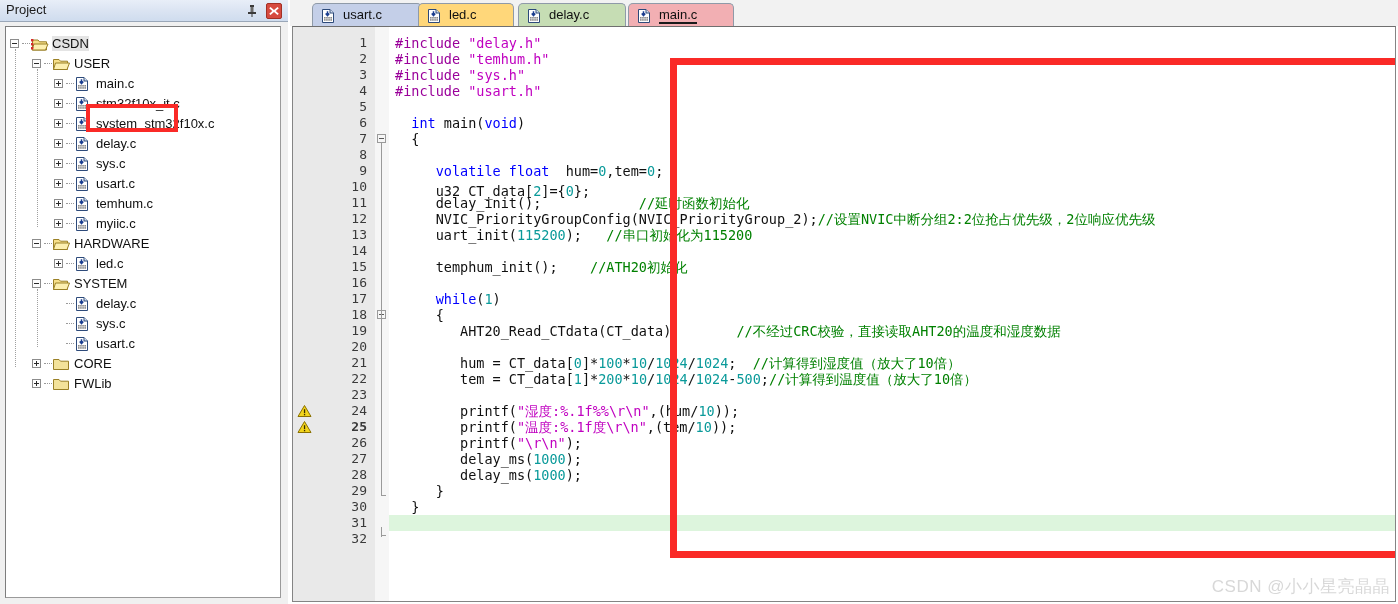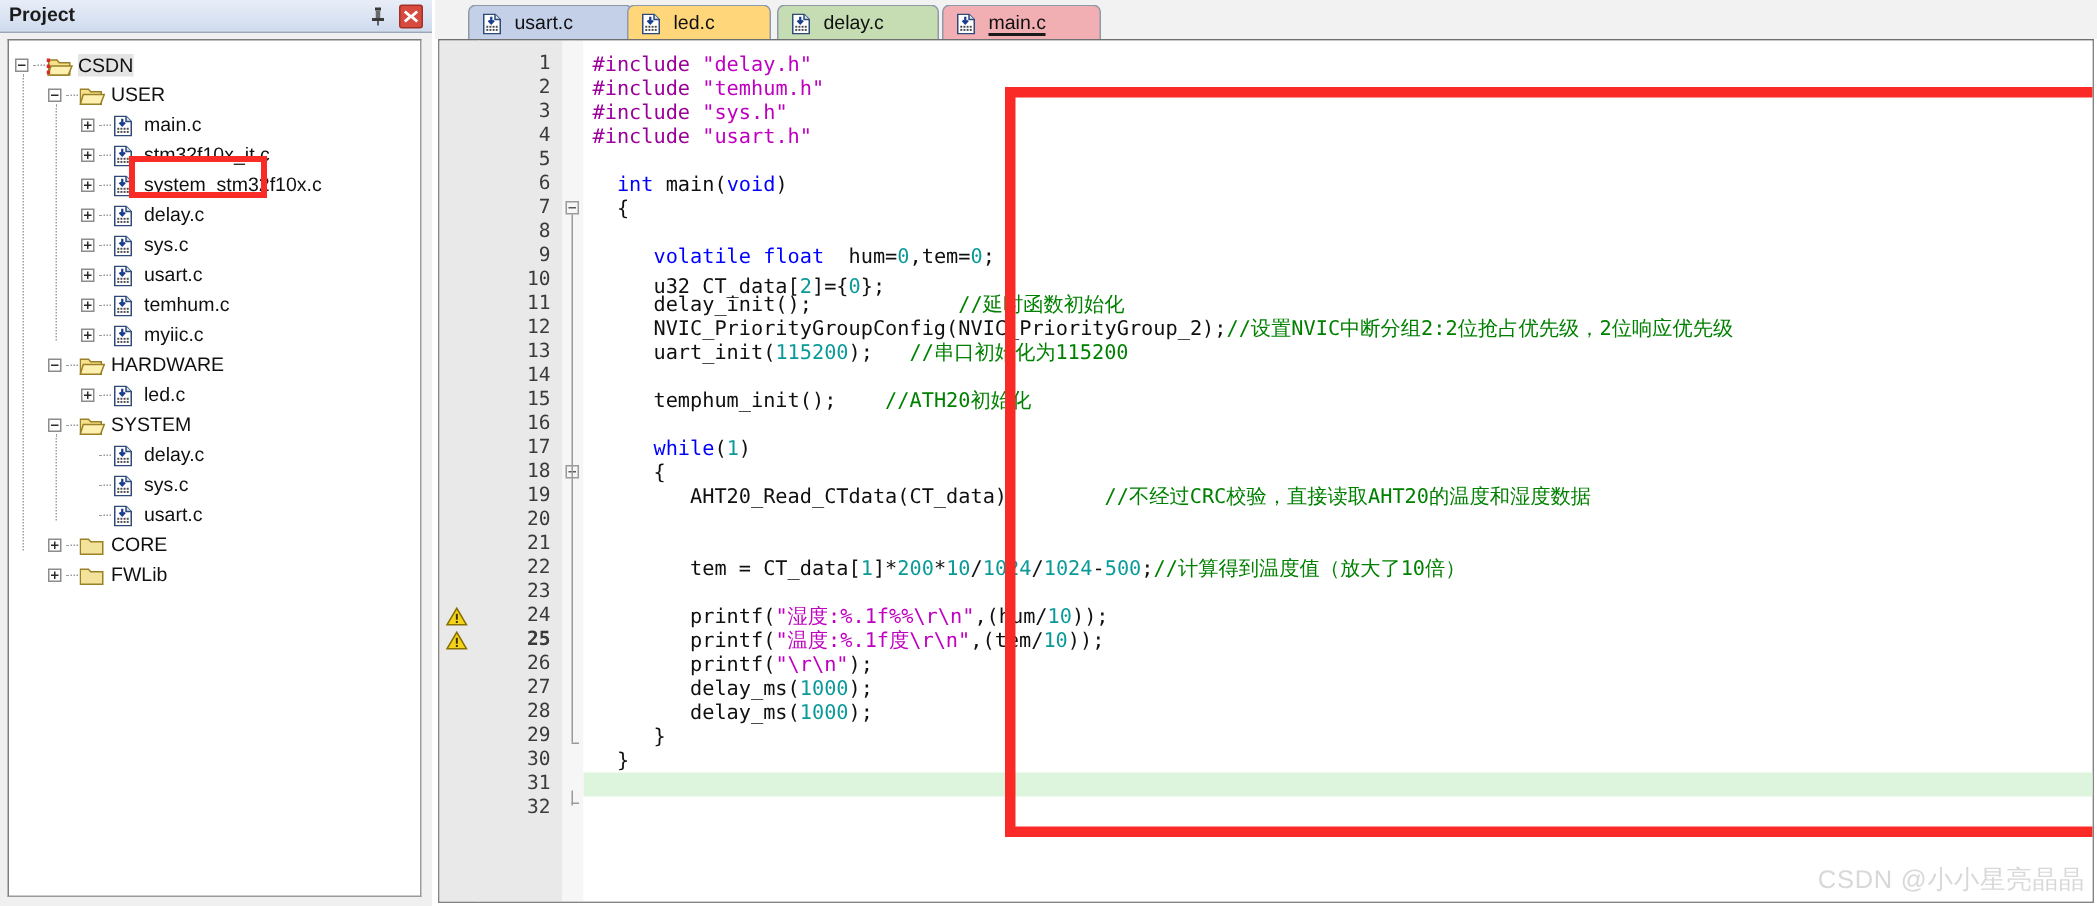--- a/index.html
+++ b/index.html
@@ -17,21 +17,21 @@
     box-sizing:border-box;
   }
   #project-titlebar{
     position:absolute;left:0;top:0;width:288px;height:22px;
     background:linear-gradient(to bottom,#e8eef8 0%,#dbe4f2 50%,#cfdcee 100%);
     border-bottom:1px solid #9aa7b8;
     box-sizing:border-box;
   }
   #project-title{
     position:absolute;left:6px;top:2px;
-    font-size:13px;font-weight:bold;color:#1b1b1b;
+    font-size:13px;font-weight:normal;color:#1b1b1b;
     font-family:"Liberation Sans", sans-serif;
   }
   .tb-btn{position:absolute;top:3px;width:16px;height:16px;}
   #pin-btn{right:28px;}
   #close-btn{right:6px;background:#d64a3f;border:1px solid #a23025;
     border-radius:2px;box-sizing:border-box;}
   #close-btn svg{display:block;}
   #pin-btn svg{display:block;}
   #tree-frame{
     position:absolute;left:5px;top:26px;width:276px;height:572px;
@@ -530,20 +530,21 @@
         <div class="cline" style="top:168px;">     delay_init();            <span class="cmt">//延时函数初始化</span></div>
         <div class="cline" style="top:184px;">     NVIC_PriorityGroupConfig(NVIC_PriorityGroup_2);<span class="cmt">//设置NVIC中断分组2:2位抢占优先级，2位响应优先级</span></div>
         <div class="cline" style="top:200px;">     uart_init(<span class="num">115200</span>);   <span class="cmt">//串口初始化为115200</span></div>
         <div class="cline" style="top:216px;">&nbsp;</div>
         <div class="cline" style="top:232px;">     temphum_init();    <span class="cmt">//ATH20初始化</span></div>
         <div class="cline" style="top:248px;">&nbsp;</div>
         <div class="cline" style="top:264px;">     <span class="kw">while</span>(<span class="num">1</span>)</div>
         <div class="cline" style="top:280px;">     {</div>
         <div class="cline" style="top:296px;">        AHT20_Read_CTdata(CT_data);       <span class="cmt">//不经过CRC校验，直接读取AHT20的温度和湿度数据</span></div>
         <div class="cline" style="top:312px;">&nbsp;</div>
+        <div class="cline" style="top:328px;">        hum = CT_data[<span class="num">0</span>]*<span class="num">100</span>*<span class="num">10</span>/<span class="num">1024</span>/<span class="num">1024</span>;  <span class="cmt">//计算得到湿度值（放大了10倍）</span></div>
         <div class="cline" style="top:344px;">        tem = CT_data[<span class="num">1</span>]*<span class="num">200</span>*<span class="num">10</span>/<span class="num">1024</span>/<span class="num">1024</span>-<span class="num">500</span>;<span class="cmt">//计算得到温度值（放大了10倍）</span></div>
         <div class="cline" style="top:360px;">&nbsp;</div>
         <div class="cline" style="top:376px;">        printf(<span class="str">"湿度:%.1f%%\r\n"</span>,(hum/<span class="num">10</span>));</div>
         <div class="cline" style="top:392px;">        printf(<span class="str">"温度:%.1f度\r\n"</span>,(tem/<span class="num">10</span>));</div>
         <div class="cline" style="top:408px;">        printf(<span class="str">"\r\n"</span>);</div>
         <div class="cline" style="top:424px;">        delay_ms(<span class="num">1000</span>);</div>
         <div class="cline" style="top:440px;">        delay_ms(<span class="num">1000</span>);</div>
         <div class="cline" style="top:456px;">     }</div>
         <div class="cline" style="top:472px;">  }</div>
         <div class="cline" style="top:488px;">&nbsp;</div>

